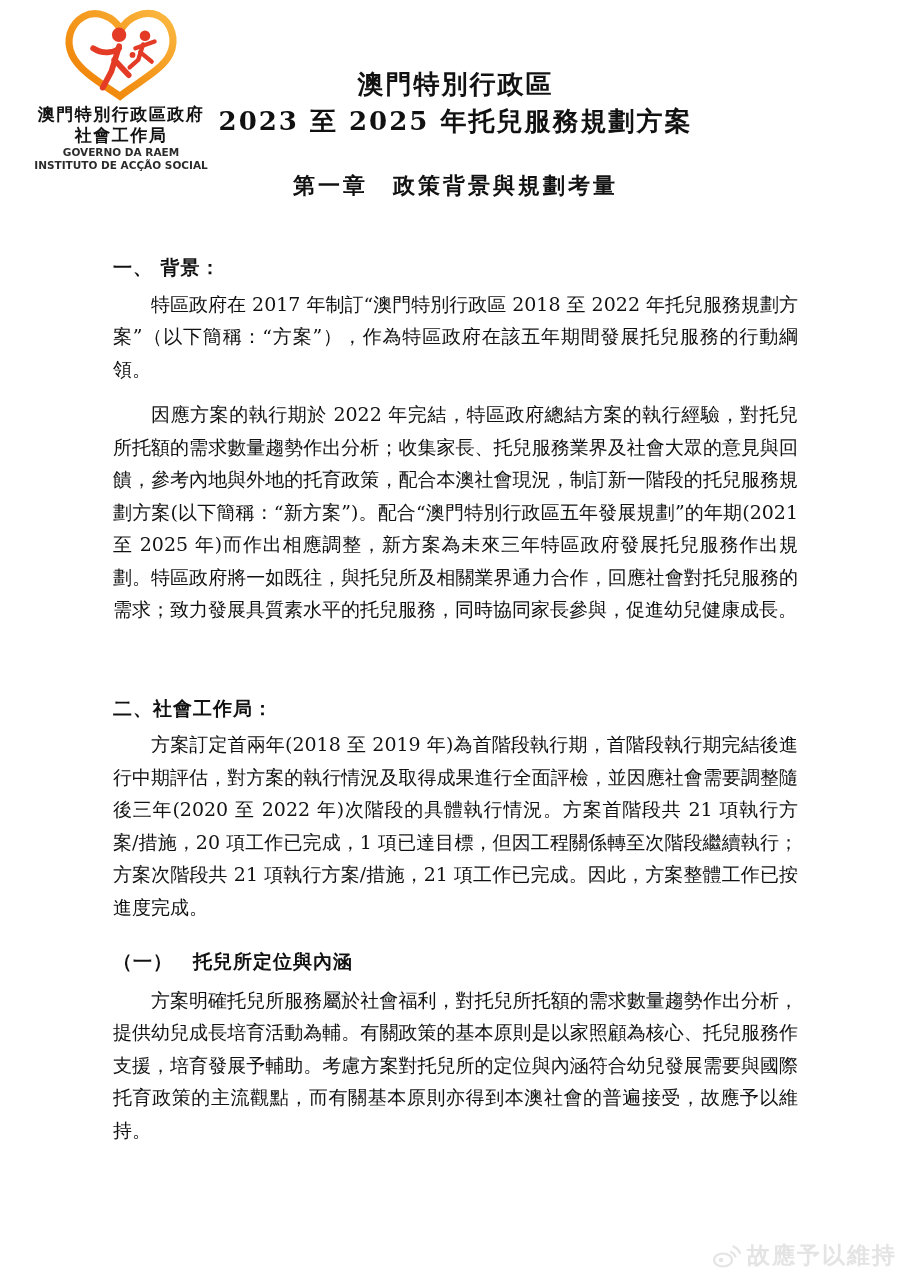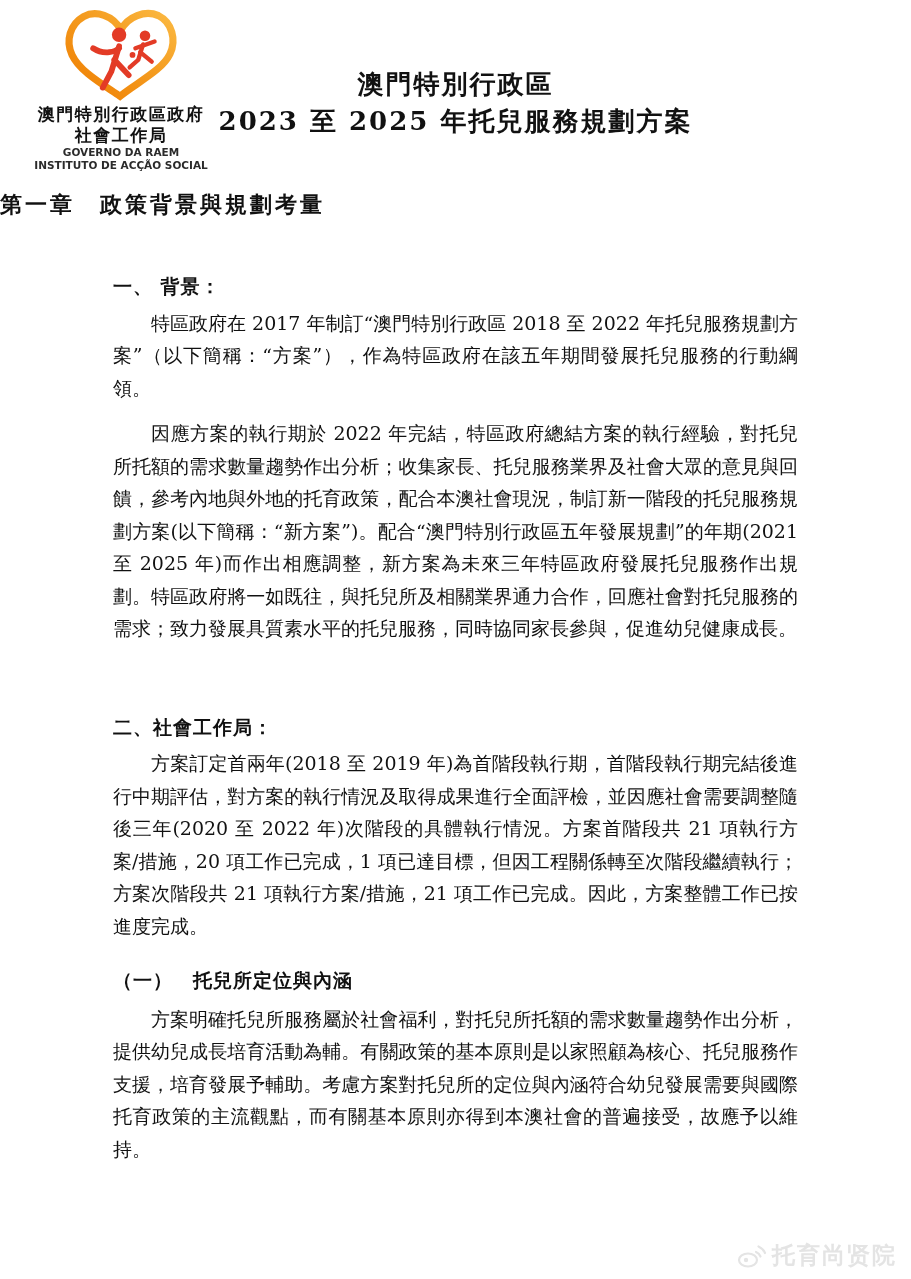--- a/index.html
+++ b/index.html
@@ -32,21 +32,22 @@
   .title-block {
     padding-top:66px;
     text-align:center;
     font-weight:bold;
     font-size:26px;
     line-height:37px;
     letter-spacing:2px;
     white-space:nowrap;
   }
   .chapter {
-    margin-top:50px;
+    margin-top:31px;
+    text-align:center;
     font-size:22px;
     font-weight:bold;
     letter-spacing:3px;
     white-space:nowrap;
   }
   
   .content {
     margin:50px 113px 0 113px;
     font-size:19px;
     line-height:32.5px;
@@ -133,16 +134,16 @@
     <p class="para">方案明確托兒所服務屬於社會福利，對托兒所托額的需求數量趨勢作出分析，提供幼兒成長培育活動為輔。有關政策的基本原則是以家照顧為核心、托兒服務作支援，培育發展予輔助。考慮方案對托兒所的定位與內涵符合幼兒發展需要與國際托育政策的主流觀點，而有關基本原則亦得到本澳社會的普遍接受，故應予以維持。</p>
   </div>
 
   <div class="watermark">
     <svg width="30" height="26" viewBox="0 0 30 26" fill="none" stroke="#e4e4e4" stroke-width="2.2" stroke-linecap="round" aria-hidden="true">
       <ellipse cx="11" cy="17" rx="9" ry="6.5"></ellipse>
       <circle cx="9" cy="17" r="2.2" fill="#e4e4e4" stroke="none"></circle>
       <path d="M19 9 a8 8 0 0 1 4.5 4.5"></path>
       <path d="M21.5 3.5 a13 13 0 0 1 6.5 6.5"></path>
     </svg>
-    <span>托育尚贤院</span>
+    <span>故應予以維持</span>
   </div>
 
 </div>
 
 </body></html>

